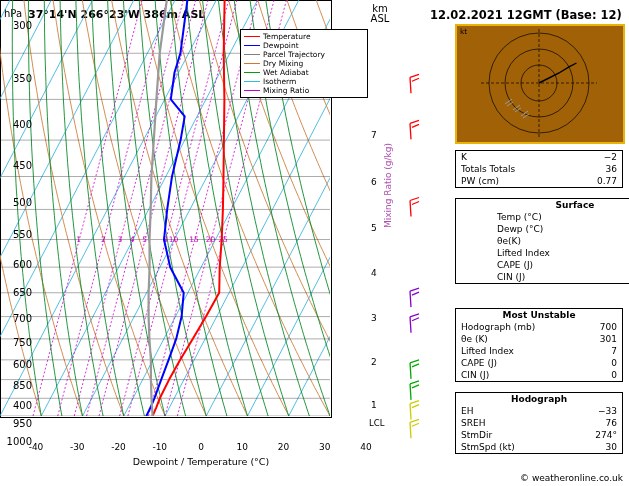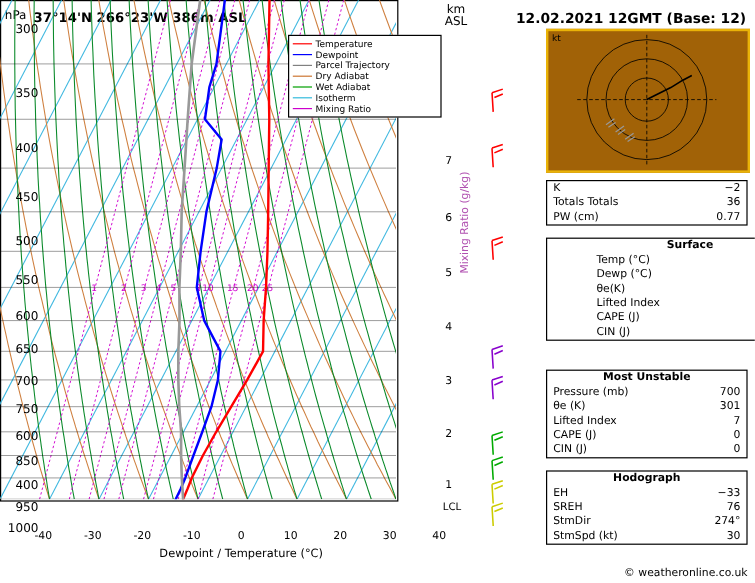--- a/index.html
+++ b/index.html
@@ -254,21 +254,21 @@
       <div class="row">
         <span class="sw" style="border-top-color: rgb(0, 0, 255);"></span>
         <span>Dewpoint</span>
       </div>
       <div class="row">
         <span class="sw" style="border-top-color: rgb(128, 128, 128);"></span>
         <span>Parcel Trajectory</span>
       </div>
       <div class="row">
         <span class="sw" style="border-top-color: rgb(204, 119, 51);"></span>
-        <span>Dry Adiabat</span>
+        <span>Dry Mixing</span>
       </div>
       <div class="row">
         <span class="sw" style="border-top-color: rgb(0, 160, 0);"></span>
         <span>Wet Adiabat</span>
       </div>
       <div class="row">
         <span class="sw" style="border-top-color: rgb(51, 187, 221);"></span>
         <span>Isotherm</span>
       </div>
       <div class="row">
@@ -332,21 +332,21 @@
         <span>0</span>
       </div>
       <div class="line">
         <span>CIN (J)</span>
         <span>0</span>
       </div>
     </div>
   <div class="panel" id="p3">
       <div class="center" style="border-top: none;">Most Unstable</div>
       <div class="line">
-        <span>Pressure (mb)</span>
+        <span>Hodograph (mb)</span>
         <span>700</span>
       </div>
       <div class="line">
         <span>θe (K)</span>
         <span>301</span>
       </div>
       <div class="line">
         <span>Lifted Index</span>
         <span>7</span>
       </div>

